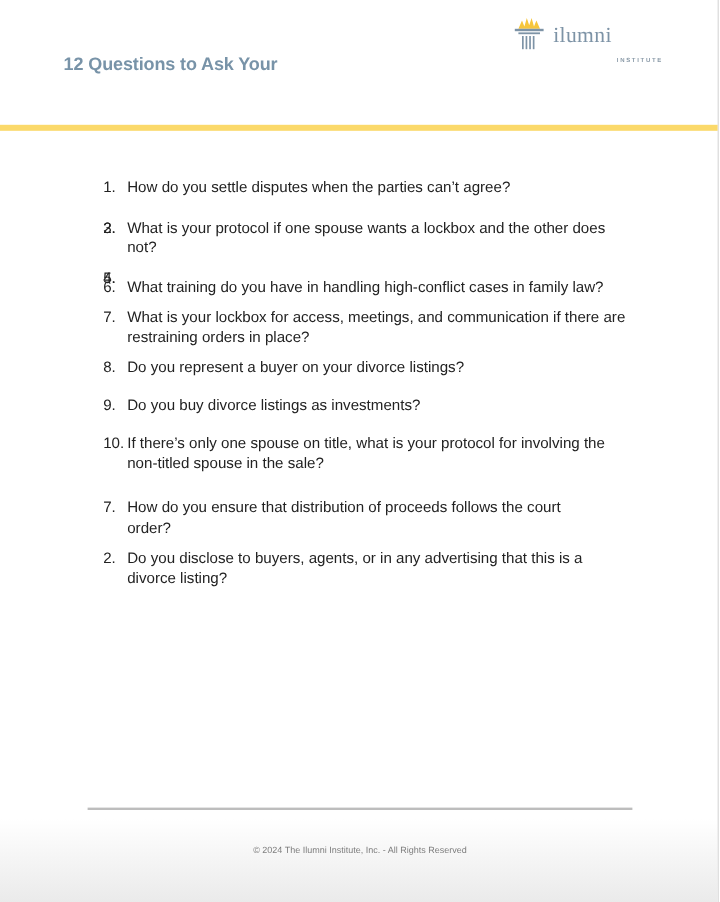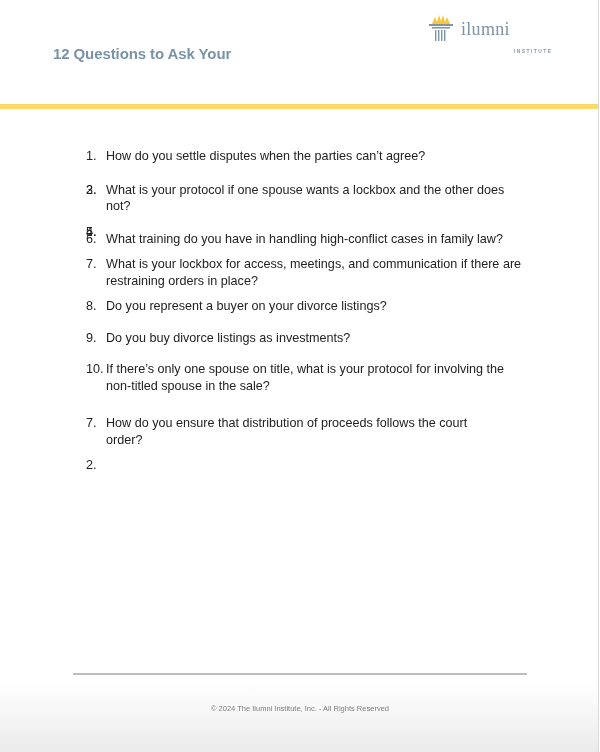--- a/index.html
+++ b/index.html
@@ -130,20 +130,21 @@
     <li class="q" style="margin-bottom:21px">
       <span class="num">10.</span>
       <span>If there’s only one spouse on title, what is your protocol for involving the non-titled spouse in the sale?</span>
     </li>
     <li class="q" style="margin-bottom:9px; width:380px">
       <span class="num">7.</span>
       <span>How do you ensure that distribution of proceeds follows the court order?</span>
     </li>
     <li class="q">
       <span class="num">2.</span>
+      <span>Do you disclose to buyers, agents, or in any advertising that this is a divorce listing?</span>
     </li>
   </ul>
 
   <div class="rule-gray"></div>
 
   <div class="footer">© 2024 The Ilumni Institute, Inc. - All Rights Reserved</div>
 
   <div class="bottom-shade"></div>
 </div>
 

